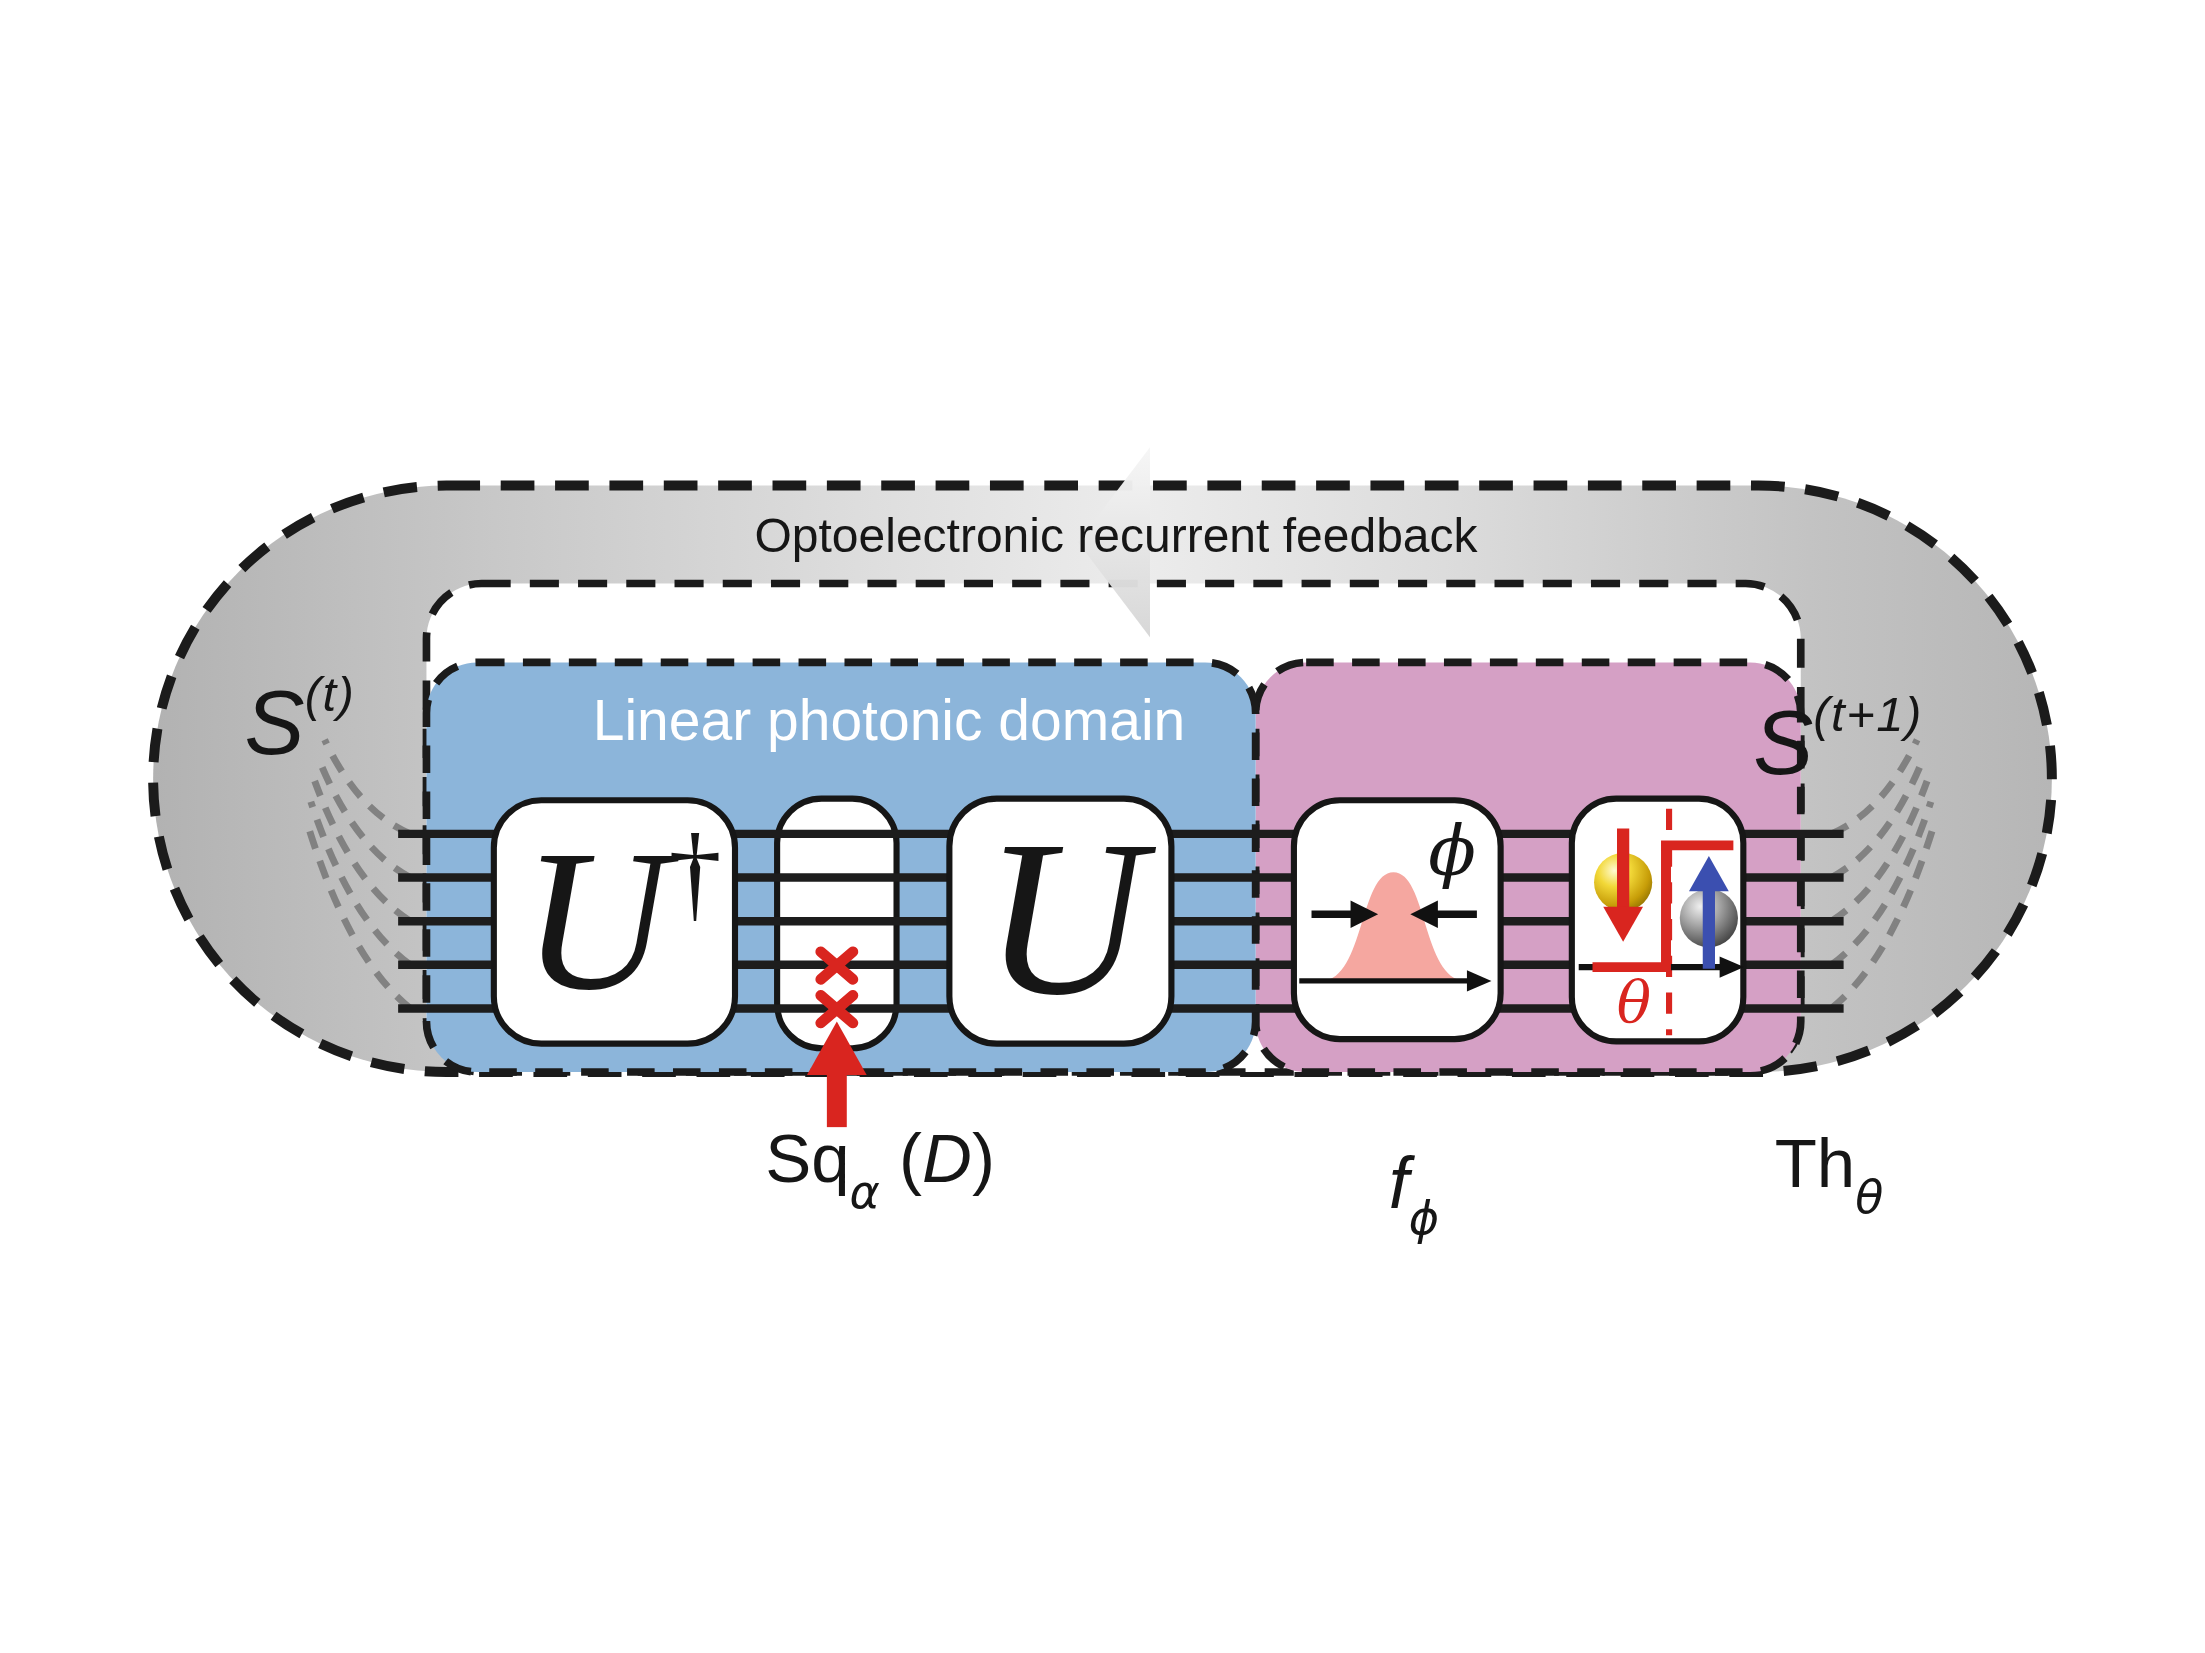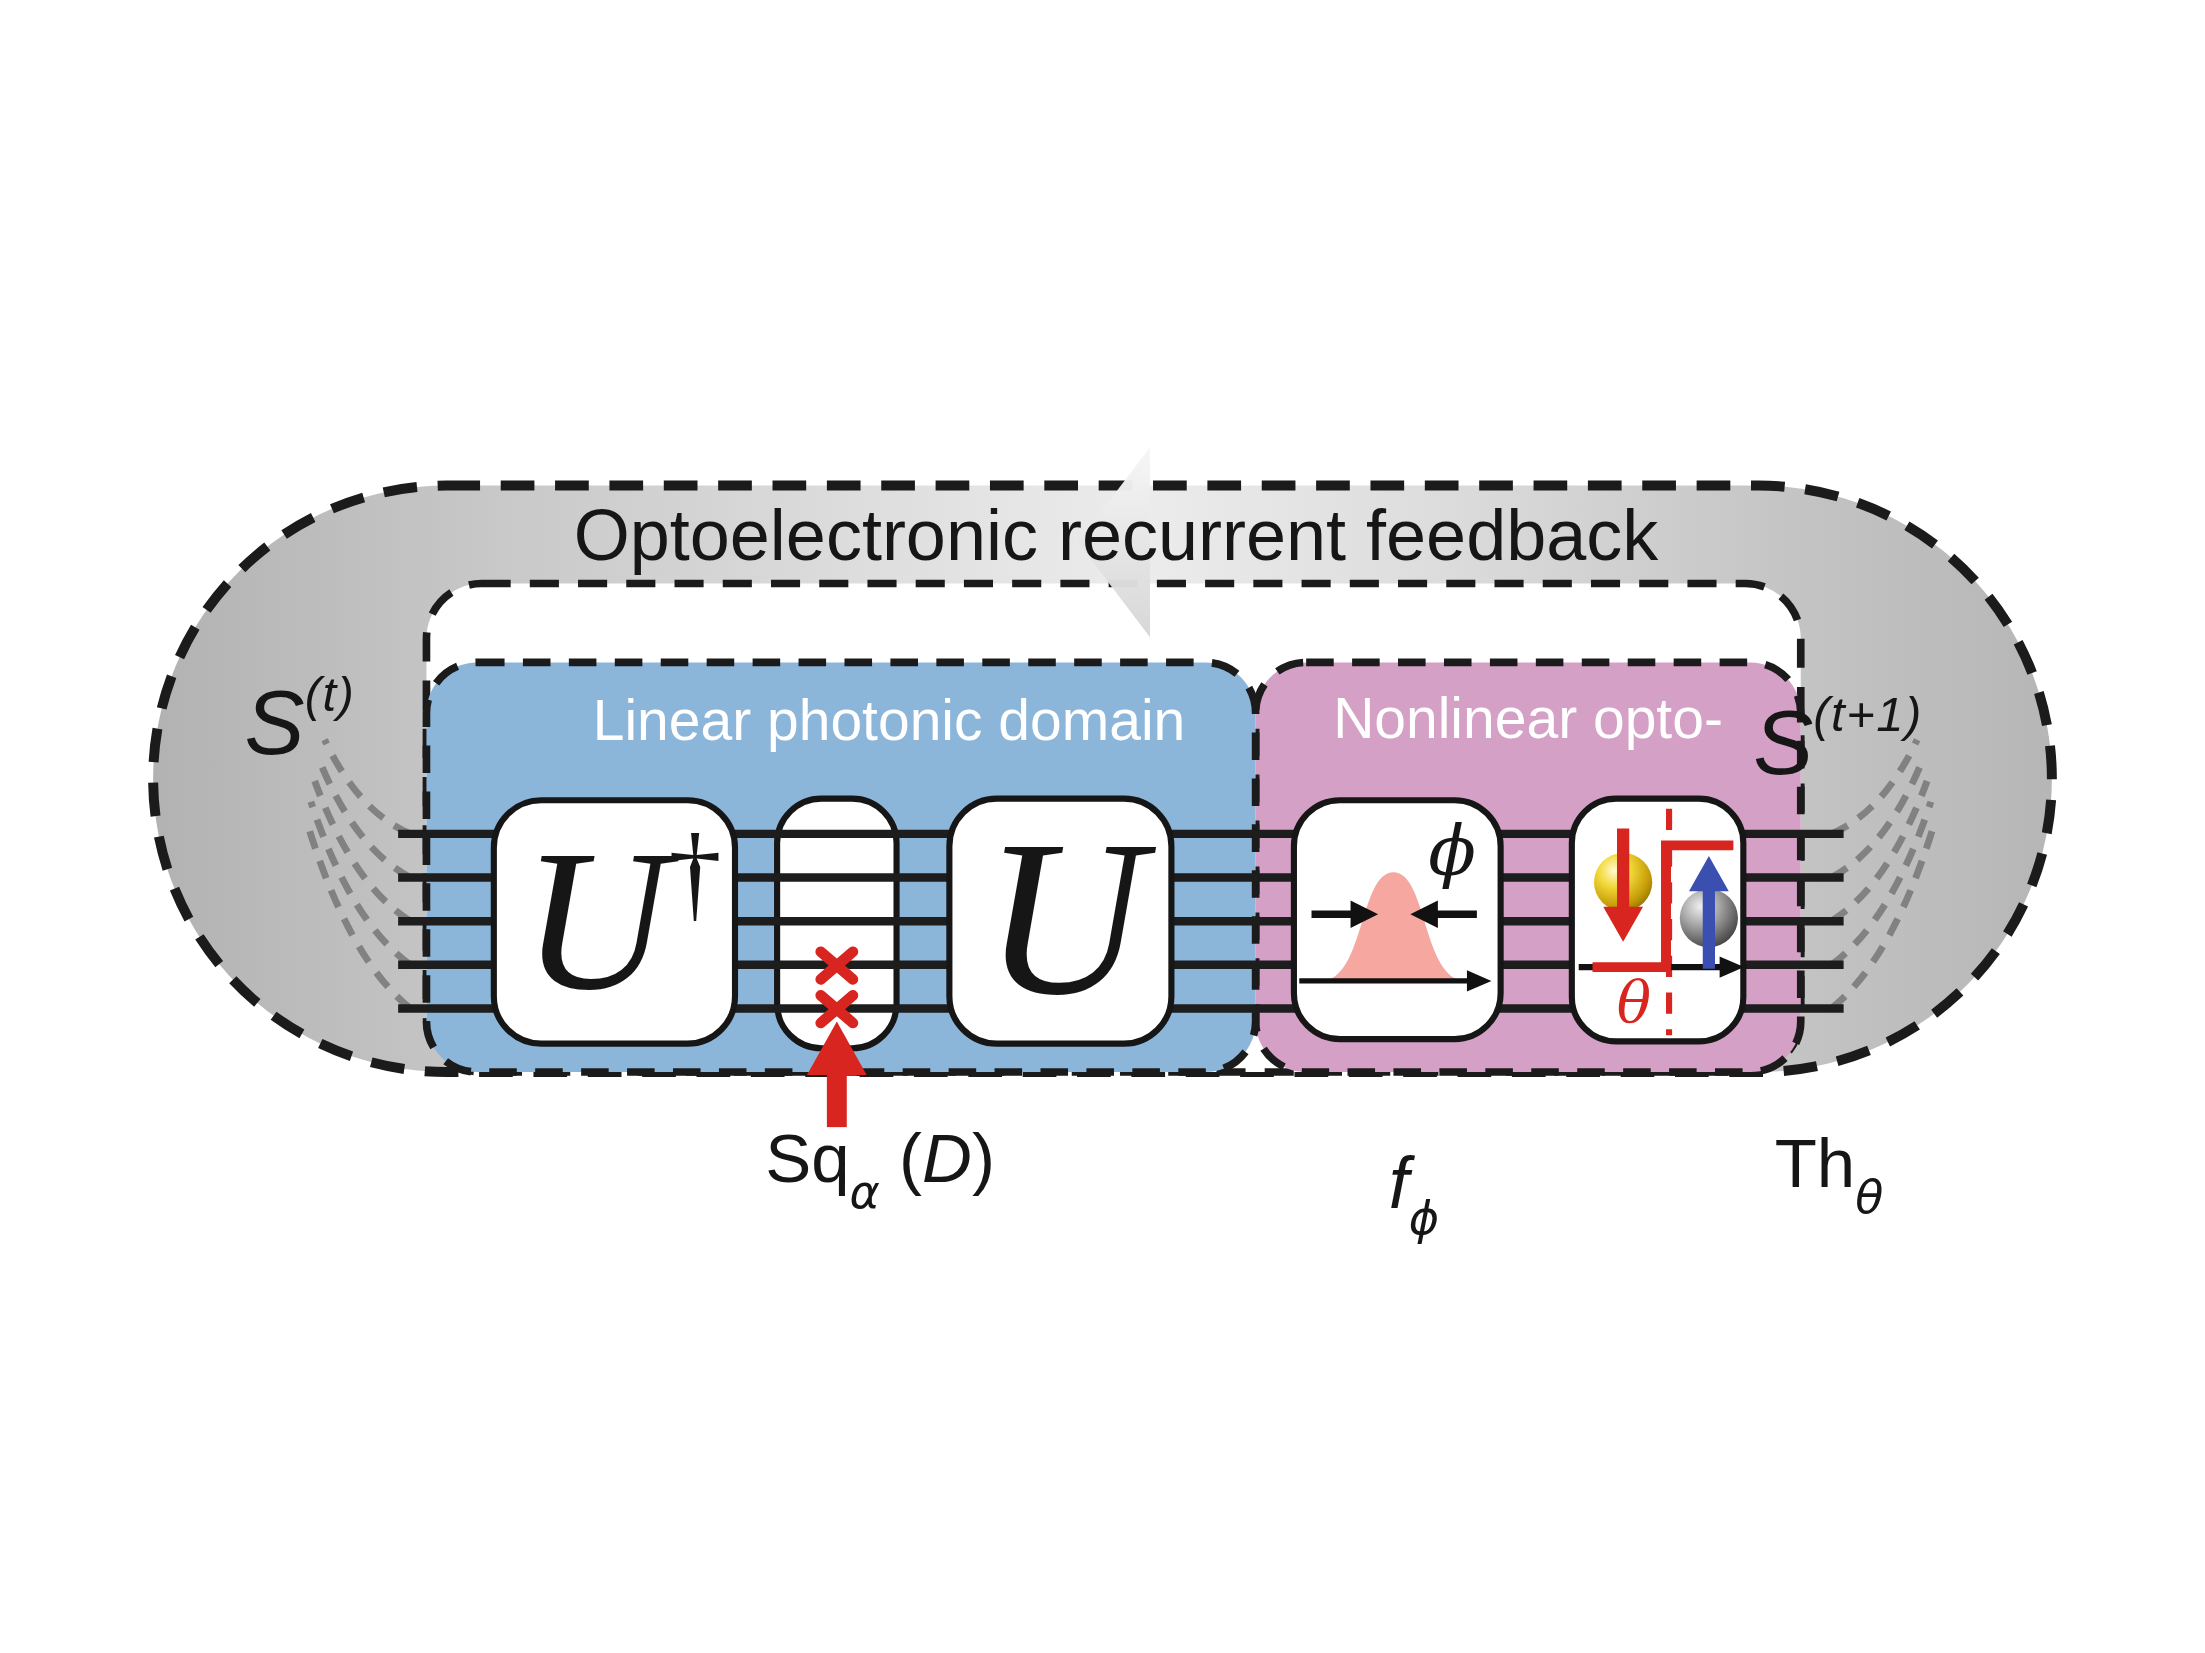--- a/index.html
+++ b/index.html
@@ -5,21 +5,21 @@
   html,body{margin:0;padding:0;background:#ffffff;}
   body{width:2205px;height:1654px;position:relative;overflow:hidden;
        font-family:"Liberation Sans", sans-serif;}
   svg{position:absolute;left:0;top:0;}
   .lbl{position:absolute;transform:translate(-50%,-50%);white-space:nowrap;
        color:#161616;line-height:1.05;text-align:center;}
   .white{color:#ffffff;}
   .it{font-style:italic;}
   .greek{font-family:"DejaVu Sans", sans-serif;}
   
-  .title{font-size:72px;}
+  .title{font-size:48px;}
   
   .domhdr{font-size:57px;line-height:1.16;}
   
   .state{font-size:90px;font-style:italic;}
   .state sup{font-size:49px;font-style:italic;vertical-align:43px;letter-spacing:1.5px;}
   
   .unit{font-size:222px;font-style:italic;font-family:"Liberation Serif", serif;}
   .unitd{font-size:202px;font-style:italic;font-family:"Liberation Serif", serif;}
   .unitd sup{font-size:107px;vertical-align:80px;font-style:normal;}
   
@@ -139,21 +139,20 @@
     <rect x="1080" y="1396" width="26" height="76"></rect>
     <polygon points="1093,1334 1054,1404 1132,1404"></polygon>
   </g>
 </svg>
 
 <div class="lbl title" style="left:1116px;top:536px;">Optoelectronic recurrent feedback</div>
 
 <div class="lbl domhdr white" style="left:841px;top:720px;margin-left:48px;">Linear photonic domain</div>
 
 <div class="lbl domhdr white" style="left:1528px;top:718px;">
-  <div>Nonlinear opto-</div>
 </div>
 
 <div class="lbl state" style="left:300px;top:720px;"><span>S</span><sup><span>(</span><span>t</span><span>)</span></sup></div>
 
 <div class="lbl state" style="left:1838px;top:740px;"><span>S</span><sup><span>(</span><span>t</span><span>+1)</span></sup></div>
 
 <div class="lbl unitd" style="left:622px;top:920px;"><span>U</span><sup>†</sup></div>
 
 <div class="lbl unit" style="left:1064px;top:919px;">U</div>
 

